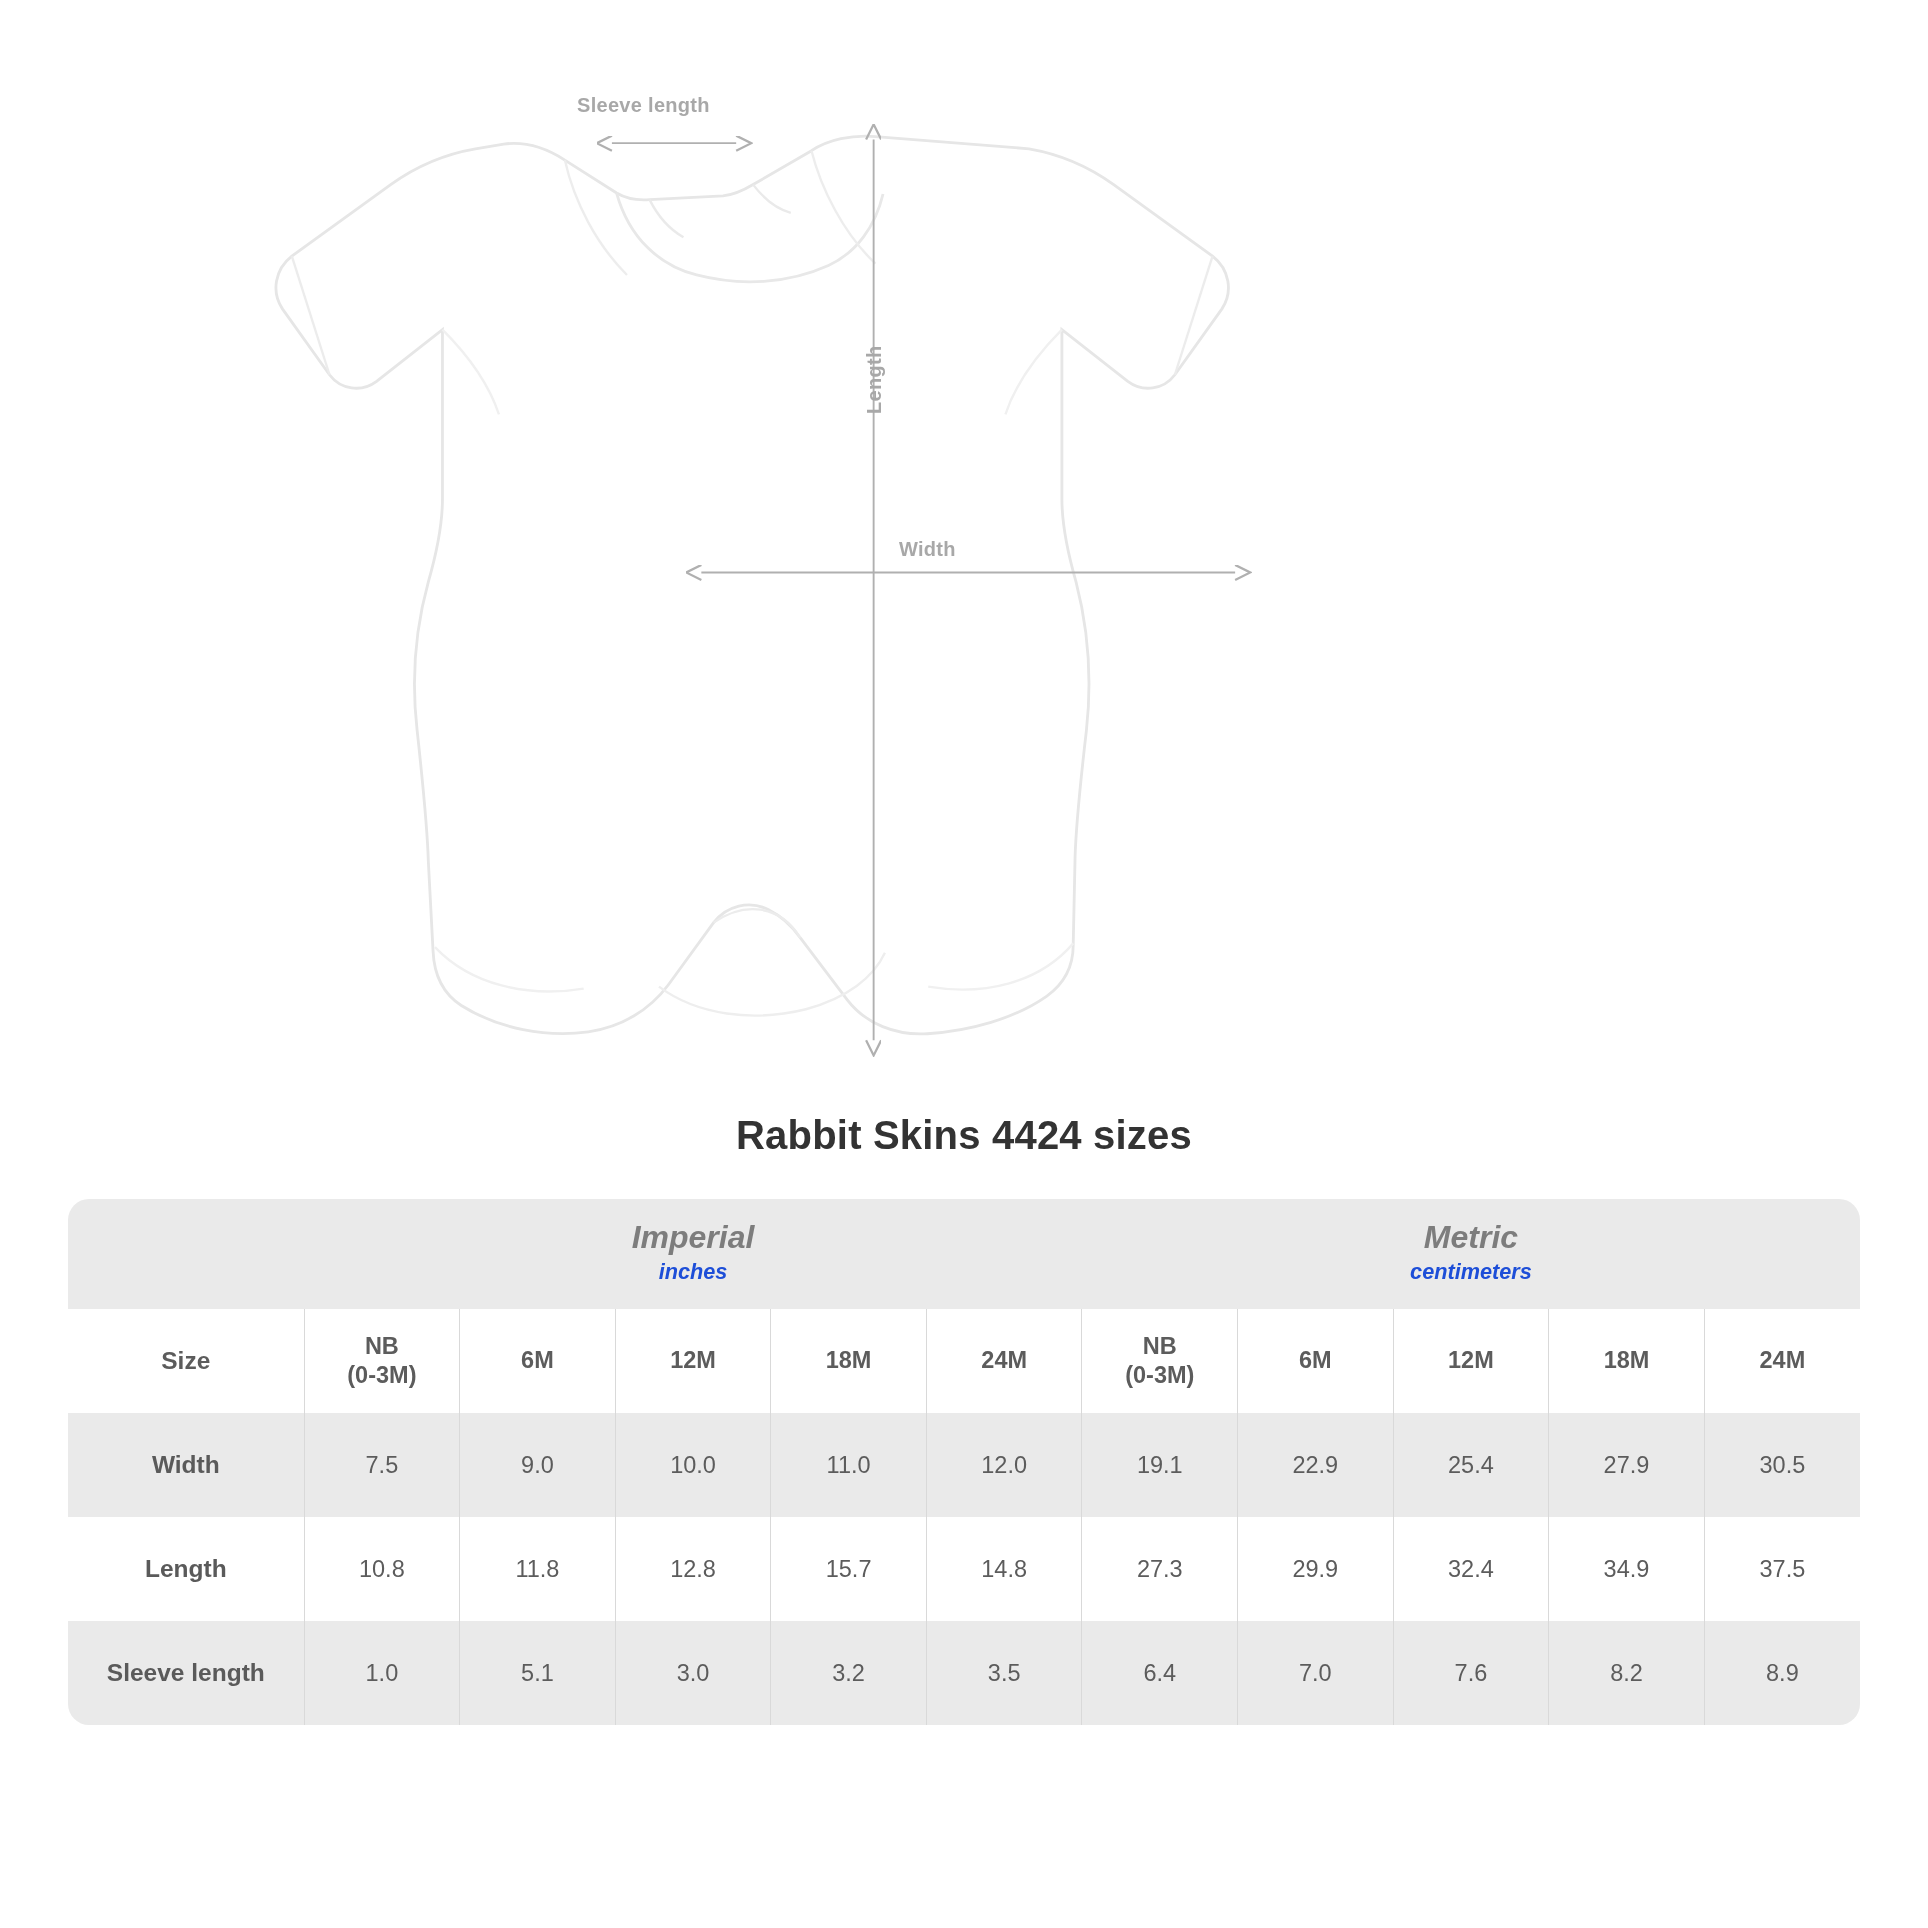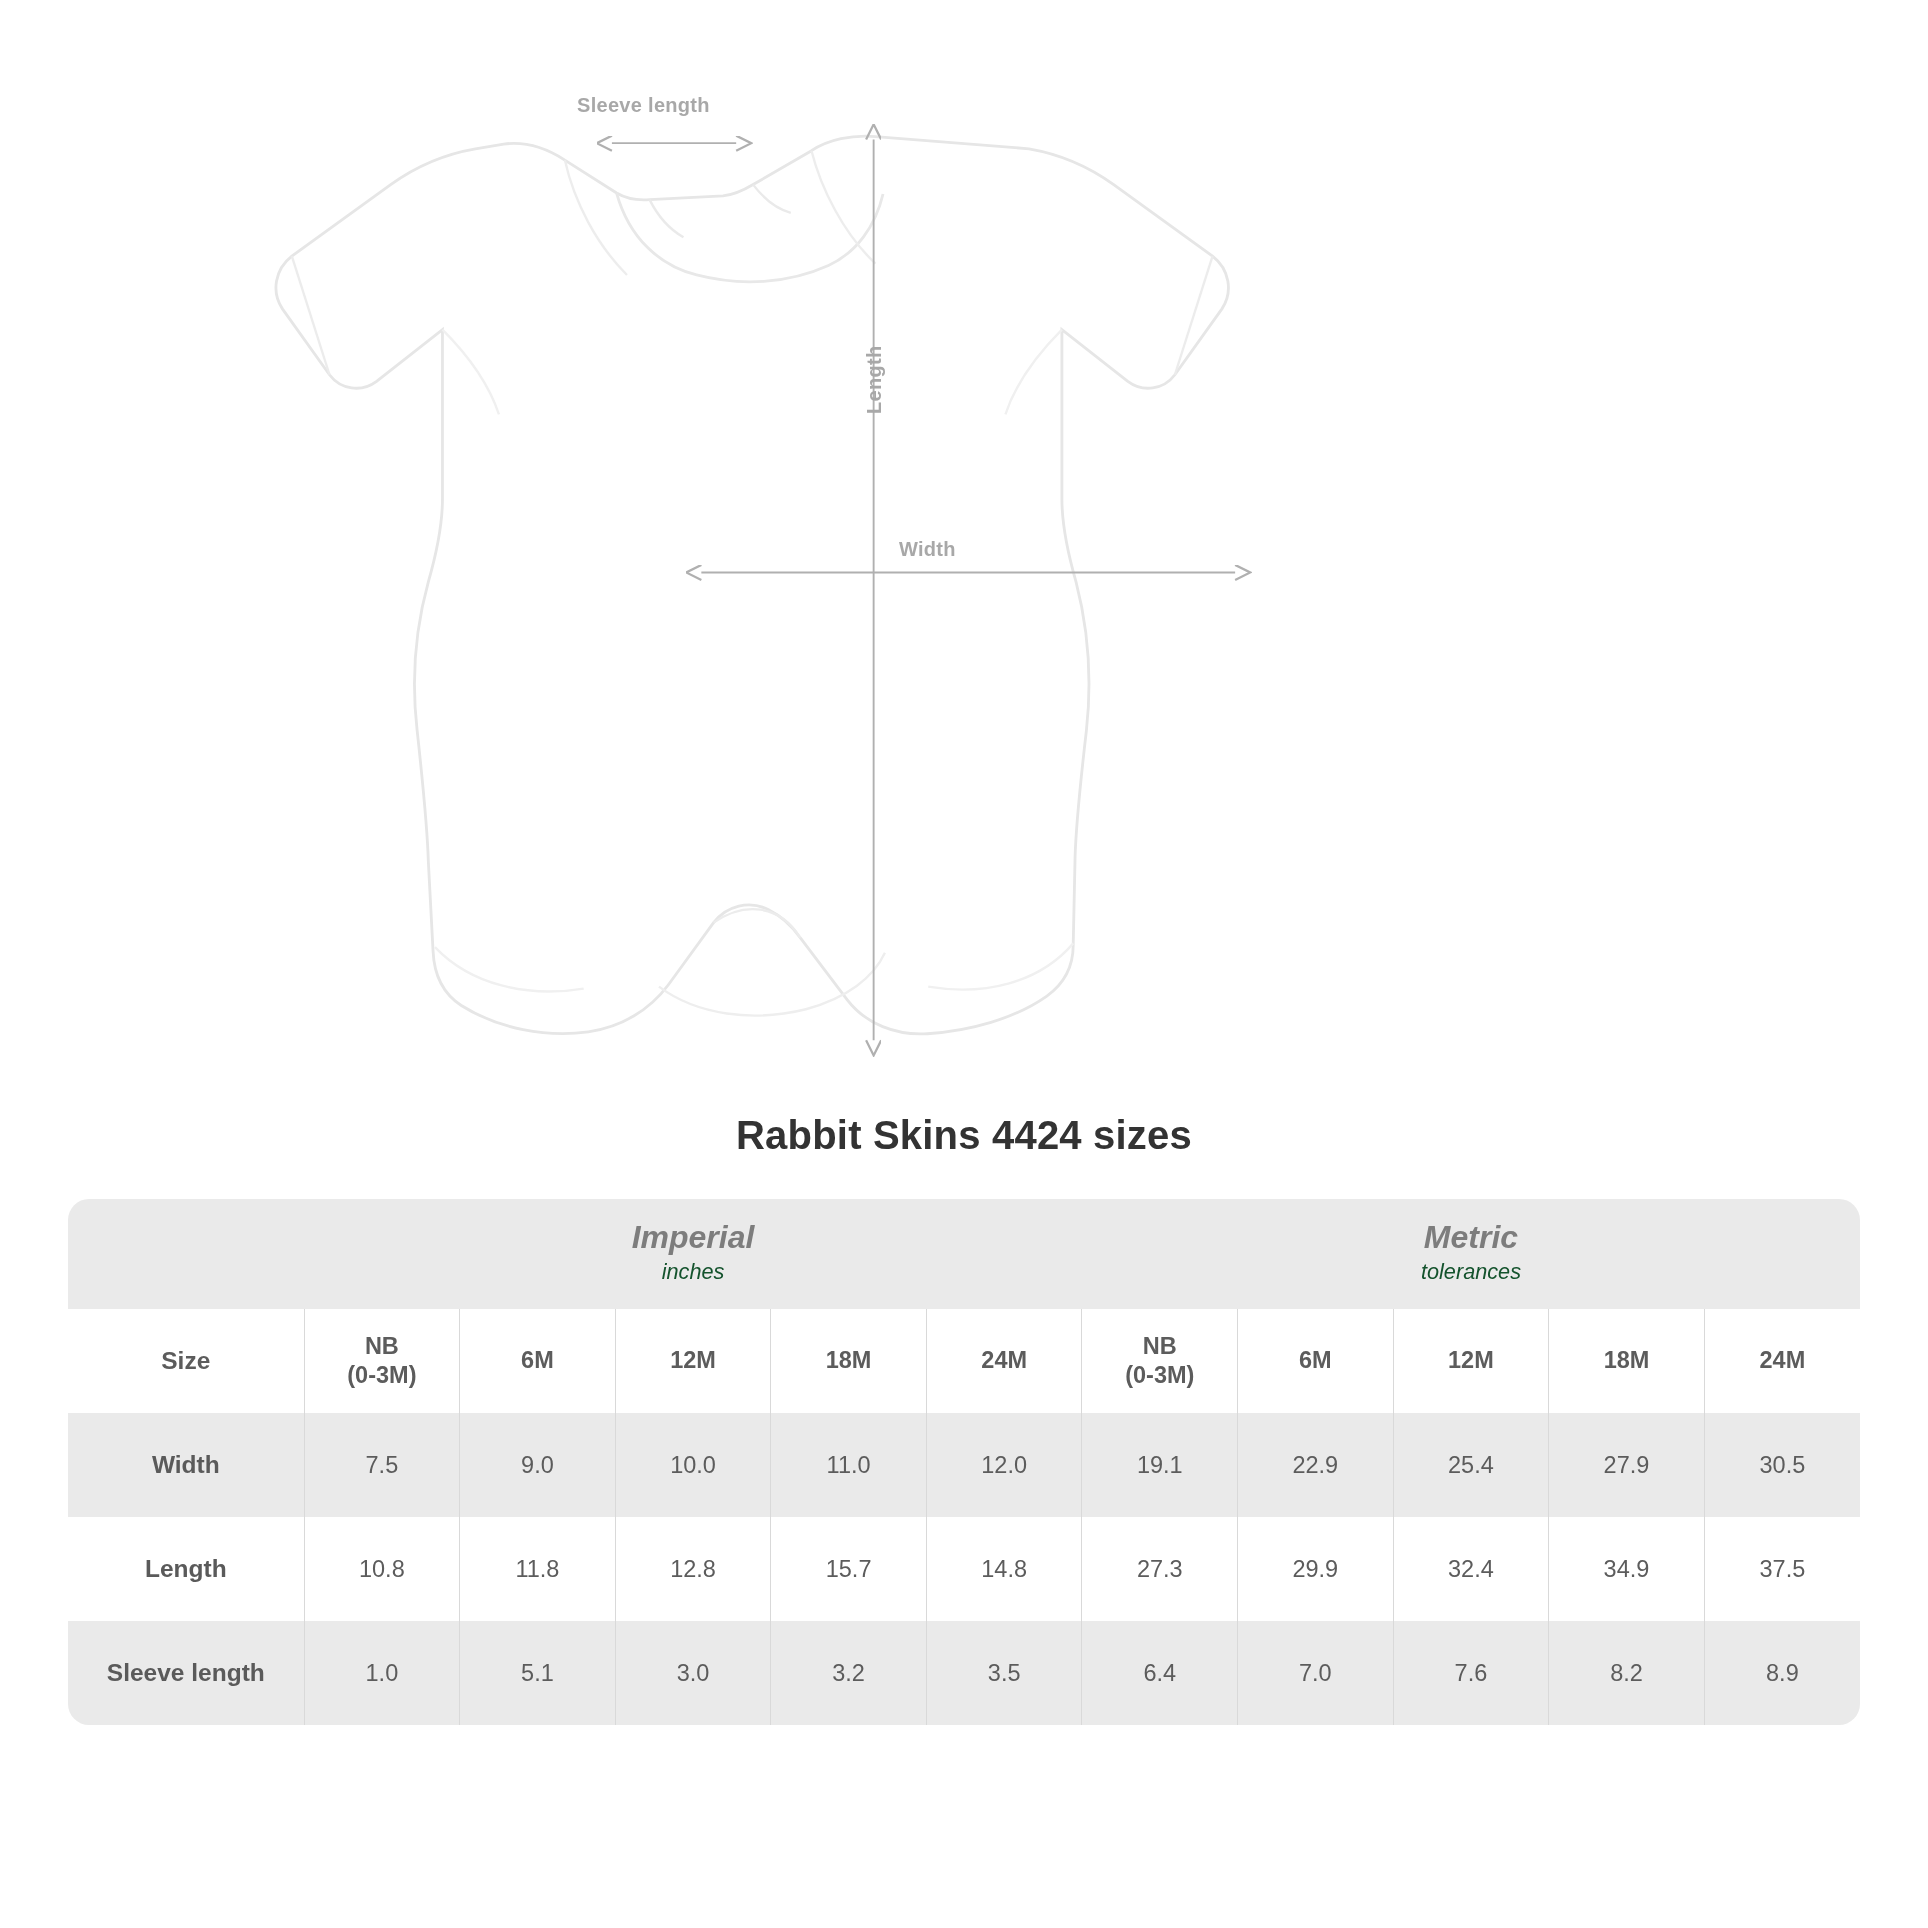--- a/index.html
+++ b/index.html
@@ -106,22 +106,23 @@
   .unit-system {
     font-size: 32px;
     font-style: italic;
     font-weight: bold;
     color: #7d7d7d;
     line-height: 1.15;
   }
   .unit-sub {
     font-size: 21.7px;
     font-style: italic;
-    color: #14532d;
+    color: #1d4ed8;
     line-height: 1.5;
+    font-weight: bold;
   }
 
   .head-row td {
     background: #ffffff;
     height: 104px;
     font-weight: bold;
     color: #5a5a5a;
     font-size: 23.5px;
     line-height: 1.25;
   }
@@ -271,21 +272,21 @@
       <tbody>
 
         <tr class="unit-row">
           <td class="blank"></td>
           <td colspan="5" class="vline">
             <div class="unit-system">Imperial</div>
             <div class="unit-sub">inches</div>
           </td>
           <td colspan="5" class="vline">
             <div class="unit-system">Metric</div>
-            <div class="unit-sub">tolerances</div>
+            <div class="unit-sub">centimeters</div>
           </td>
         </tr>
 
         <tr class="head-row">
           <td class="rowhead">Size</td>
 
           <td class="vline">
             <div>NB</div>
             <div>(0-3M)</div>
           </td>

